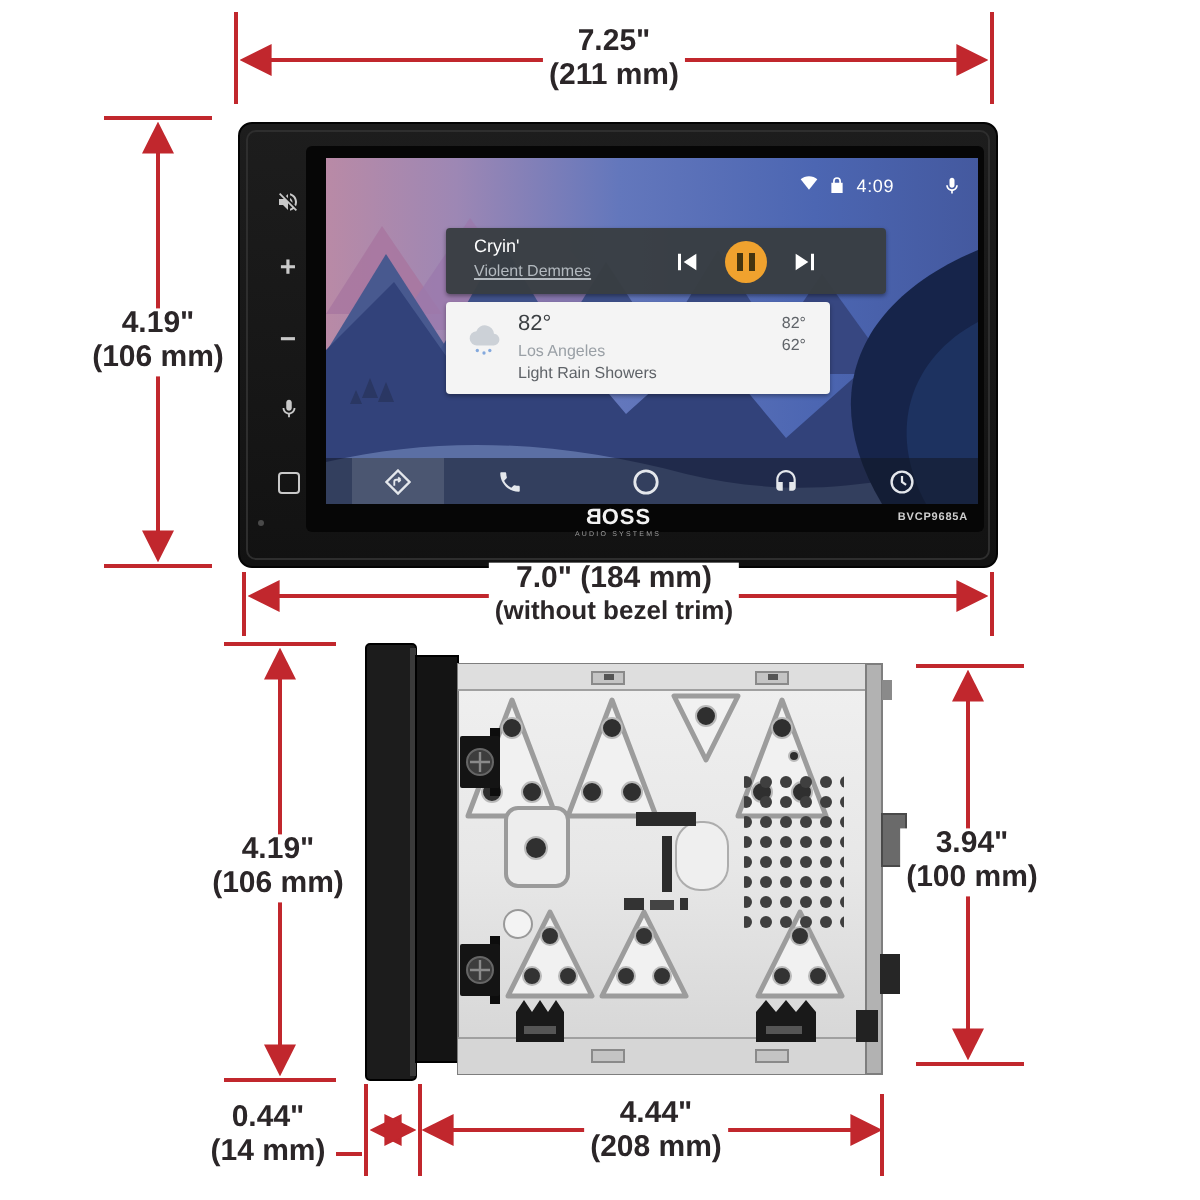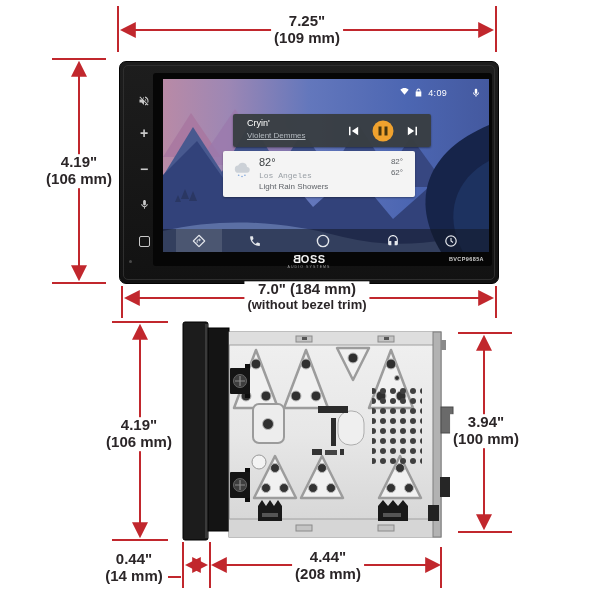--- a/index.html
+++ b/index.html
@@ -24,33 +24,33 @@
   
   .side-btn{position:absolute;left:14px;width:20px;height:17px;display:flex;align-items:center;
             justify-content:center;color:#c9c9c9;font-size:14px;font-weight:bold;}
   .home-sq{width:9px;height:9px;border:1.5px solid #c9c9c9;border-radius:2px;}
   .led-dot{position:absolute;left:9px;top:198px;width:3px;height:3px;border-radius:50%;background:#4a4a4a;}
   
   .statusbar{position:absolute;top:9px;right:8px;display:flex;align-items:flex-start;gap:6px;z-index:3;}
   .statusbar .time{color:#fff;font-size:9px;letter-spacing:.3px;}
   .statusbar .mic-gap{width:12px;}
   
-  #media-card{position:absolute;left:60px;top:35px;width:198px;height:33px;background:rgba(56,61,66,.96);
-              border-radius:2px;z-index:2;box-shadow:0 1px 2px rgba(0,0,0,.4);margin-left:10px;}
+  #media-card{position:absolute;left:60px;top:35px;width:220px;height:33px;background:rgba(56,61,66,.96);
+              border-radius:2px;z-index:2;box-shadow:0 1px 2px rgba(0,0,0,.4);}
   #media-card .title{position:absolute;left:14px;top:4px;color:#fff;font-size:9px;}
   #media-card .artist{position:absolute;left:14px;top:17px;color:#b3b9bf;font-size:8px;text-decoration:underline;}
   .mc-btn{position:absolute;top:50%;transform:translate(-50%,-50%);}
   #pause-btn{left:150px;width:21px;height:21px;border-radius:50%;background:#f0a22e;
              display:flex;align-items:center;justify-content:center;gap:3px;}
   #pause-btn i{display:block;width:3px;height:9px;background:#45350f;}
   
   #weather-card{position:absolute;left:60px;top:72px;width:192px;height:46px;background:#f4f4f4;
                 border-radius:2px;z-index:2;box-shadow:0 1px 2px rgba(0,0,0,.35);}
   #weather-card .temp{position:absolute;left:36px;top:5px;color:#3c4043;font-size:11px;}
-  #weather-card .city{position:absolute;left:36px;top:20px;color:#9aa0a6;font-size:8px;font-family:Liberation Mono, monospace;}
+  #weather-card .city{position:absolute;left:36px;top:20px;color:#9aa0a6;font-size:8px;}
   #weather-card .cond{position:absolute;left:36px;top:31px;color:#5f6368;font-size:8px;}
   #weather-card .hi{position:absolute;right:12px;top:6px;color:#5f6368;font-size:8px;}
   #weather-card .lo{position:absolute;right:12px;top:17px;color:#5f6368;font-size:8px;}
   
   #navbar{position:absolute;left:0;top:150px;width:326px;height:23px;background:rgba(18,24,36,.55);
           z-index:2;display:block;}
   #navbar .hl{position:absolute;left:13px;top:0;width:46px;height:23px;background:rgba(255,255,255,.12);}
   .nav-ic{position:absolute;top:50%;transform:translate(-50%,-50%);}
   
   #logo{position:absolute;left:50%;top:192px;transform:translateX(-50%);text-align:center;line-height:1;z-index:3;}
@@ -325,21 +325,21 @@
       <line x1="188" y1="565" x2="205" y2="565" marker-start="url(#ar)" marker-end="url(#ar)"></line>
       <line x1="168" y1="577" x2="181" y2="577"></line>
 
       <line x1="441" y1="547" x2="441" y2="588"></line>
       <line x1="214" y1="565" x2="438" y2="565" marker-start="url(#ar)" marker-end="url(#ar)"></line>
     </g>
   </svg>
 
   <div class="dim-label" style="left:307px;top:30px">
     <div>7.25"</div>
-    <div>(109 mm)</div>
+    <div>(211 mm)</div>
   </div>
   <div class="dim-label" style="left:79px;top:171px">
     <div>4.19"</div>
     <div>(106 mm)</div>
   </div>
   <div class="dim-label" style="left:307px;top:297px">
     <div>7.0" (184 mm)</div>
     <div class="small">(without bezel trim)</div>
   </div>
   <div class="dim-label" style="left:139px;top:434px">

